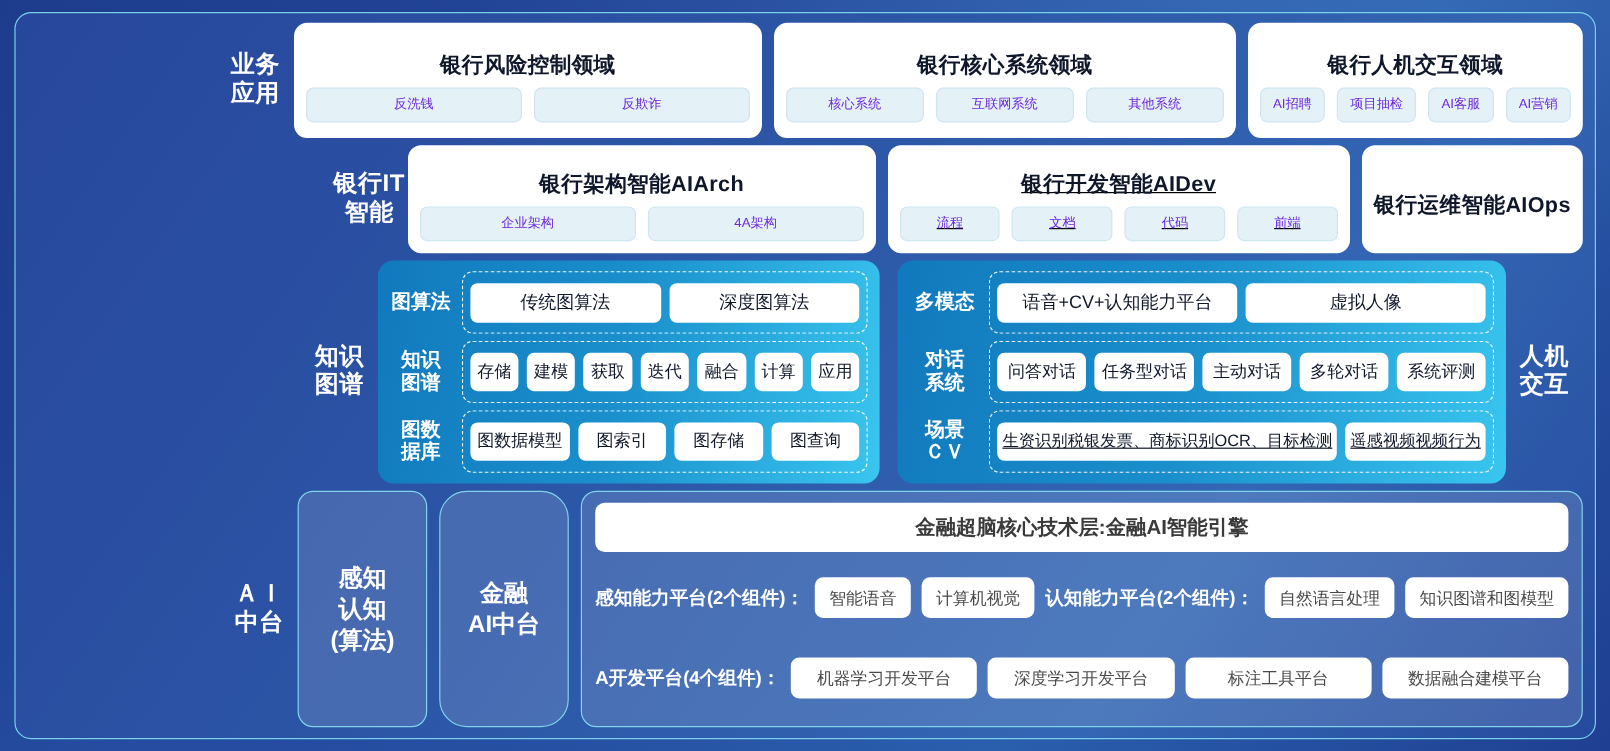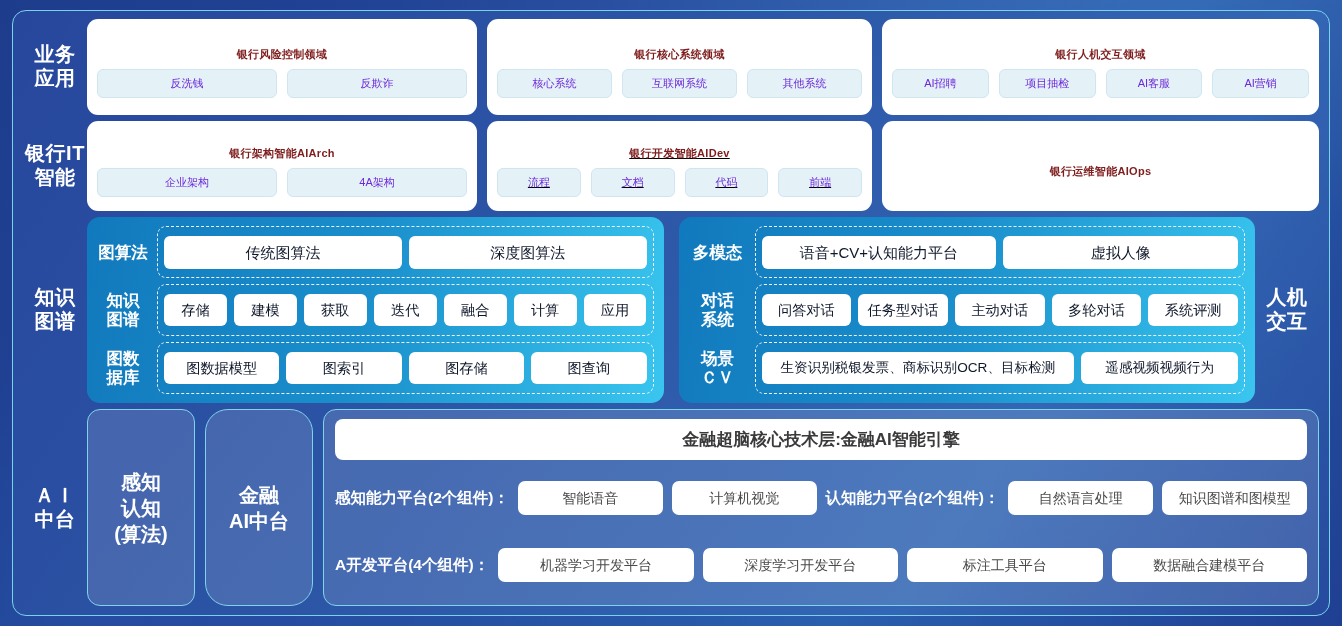--- a/index.html
+++ b/index.html
@@ -16,21 +16,21 @@
       linear-gradient(120deg,#1d3c8c 0%, #24479b 35%, #2a5fae 70%, #1f3f92 100%);
     box-sizing:border-box;
     padding:10px 12px;
   }
   .frame{
     position:relative;width:100%;height:100%;
     border:1.5px solid #79d2ea;border-radius:14px;
     box-sizing:border-box;
     background:linear-gradient(125deg,#27479c 0%, #2c55a6 40%, #3366b4 75%, #264a9d 100%);
     padding:8px 10px 9px 10px;
-    display:flex;flex-direction:column;gap:6px;
+    display:flex;flex-direction:column;gap:6px;align-items:flex-end;
   }
 
   
   .rowlabel{
     flex:0 0 64px;width:64px;
     color:#ffffff;font-weight:bold;font-size:20px;line-height:1.18;
     text-align:center;letter-spacing:.5px;
     display:flex;align-items:center;justify-content:center;
     white-space:pre-line;
   }
@@ -38,21 +38,21 @@
   
   .toprow{display:flex;align-items:stretch;gap:0;}
   .cards{flex:1;display:flex;gap:10px;}
   .card{
     background:#ffffff;border-radius:11px;
     padding:8px 10px 10px 10px;
     display:flex;flex-direction:column;align-items:center;justify-content:center;gap:7px;
     box-sizing:border-box;
   }
   .card-title{
-    color:#7f1d1d;font-weight:bold;font-size:11px;letter-spacing:.3px;white-space:nowrap;margin-top:12px;
+    color:#0f172a;font-weight:bold;font-size:18px;letter-spacing:.3px;white-space:nowrap;margin-top:12px;
   }
   .chips{display:flex;gap:10px;justify-content:center;width:100%;}
   .chip{
     background:#e4f2f8;border:1px solid #cfe6f1;border-radius:6px;
     color:#6d28d9;font-size:11px;line-height:1;
     padding:8px 10px;white-space:nowrap;text-align:center;
     box-sizing:border-box;
   }
   .chip.grow{flex:1;}
 
@@ -85,21 +85,21 @@
     padding:5px 6px;display:flex;gap:7px;align-items:center;height:100%;
     box-sizing:border-box;
   }
   .wbox{
     background:#fff;border-radius:6px;color:#0f172a;font-size:15px;line-height:1;
     padding:9px 6px;text-align:center;white-space:nowrap;box-sizing:border-box;
     display:flex;align-items:center;justify-content:center;
   }
   .wbox.eq{flex:1;}
   .wbox.sm{font-size:14.2px;}
-  .wbox.xs{font-size:13.6px;padding:9px 4px;}
+  .wbox.xs{font-size:13.6px;padding:9px 4px;text-decoration:underline;}
 
   
   .botrow{display:flex;align-items:stretch;gap:0;flex:1;}
   .botwrap{flex:1;display:flex;gap:10px;}
   .bigbox{
     background:rgba(255,255,255,.13);
     border:1.4px solid #7fd4ea;border-radius:13px;
     color:#fff;font-weight:bold;font-size:20px;line-height:1.3;
     display:flex;align-items:center;justify-content:center;text-align:center;
     white-space:pre-line;box-sizing:border-box;

